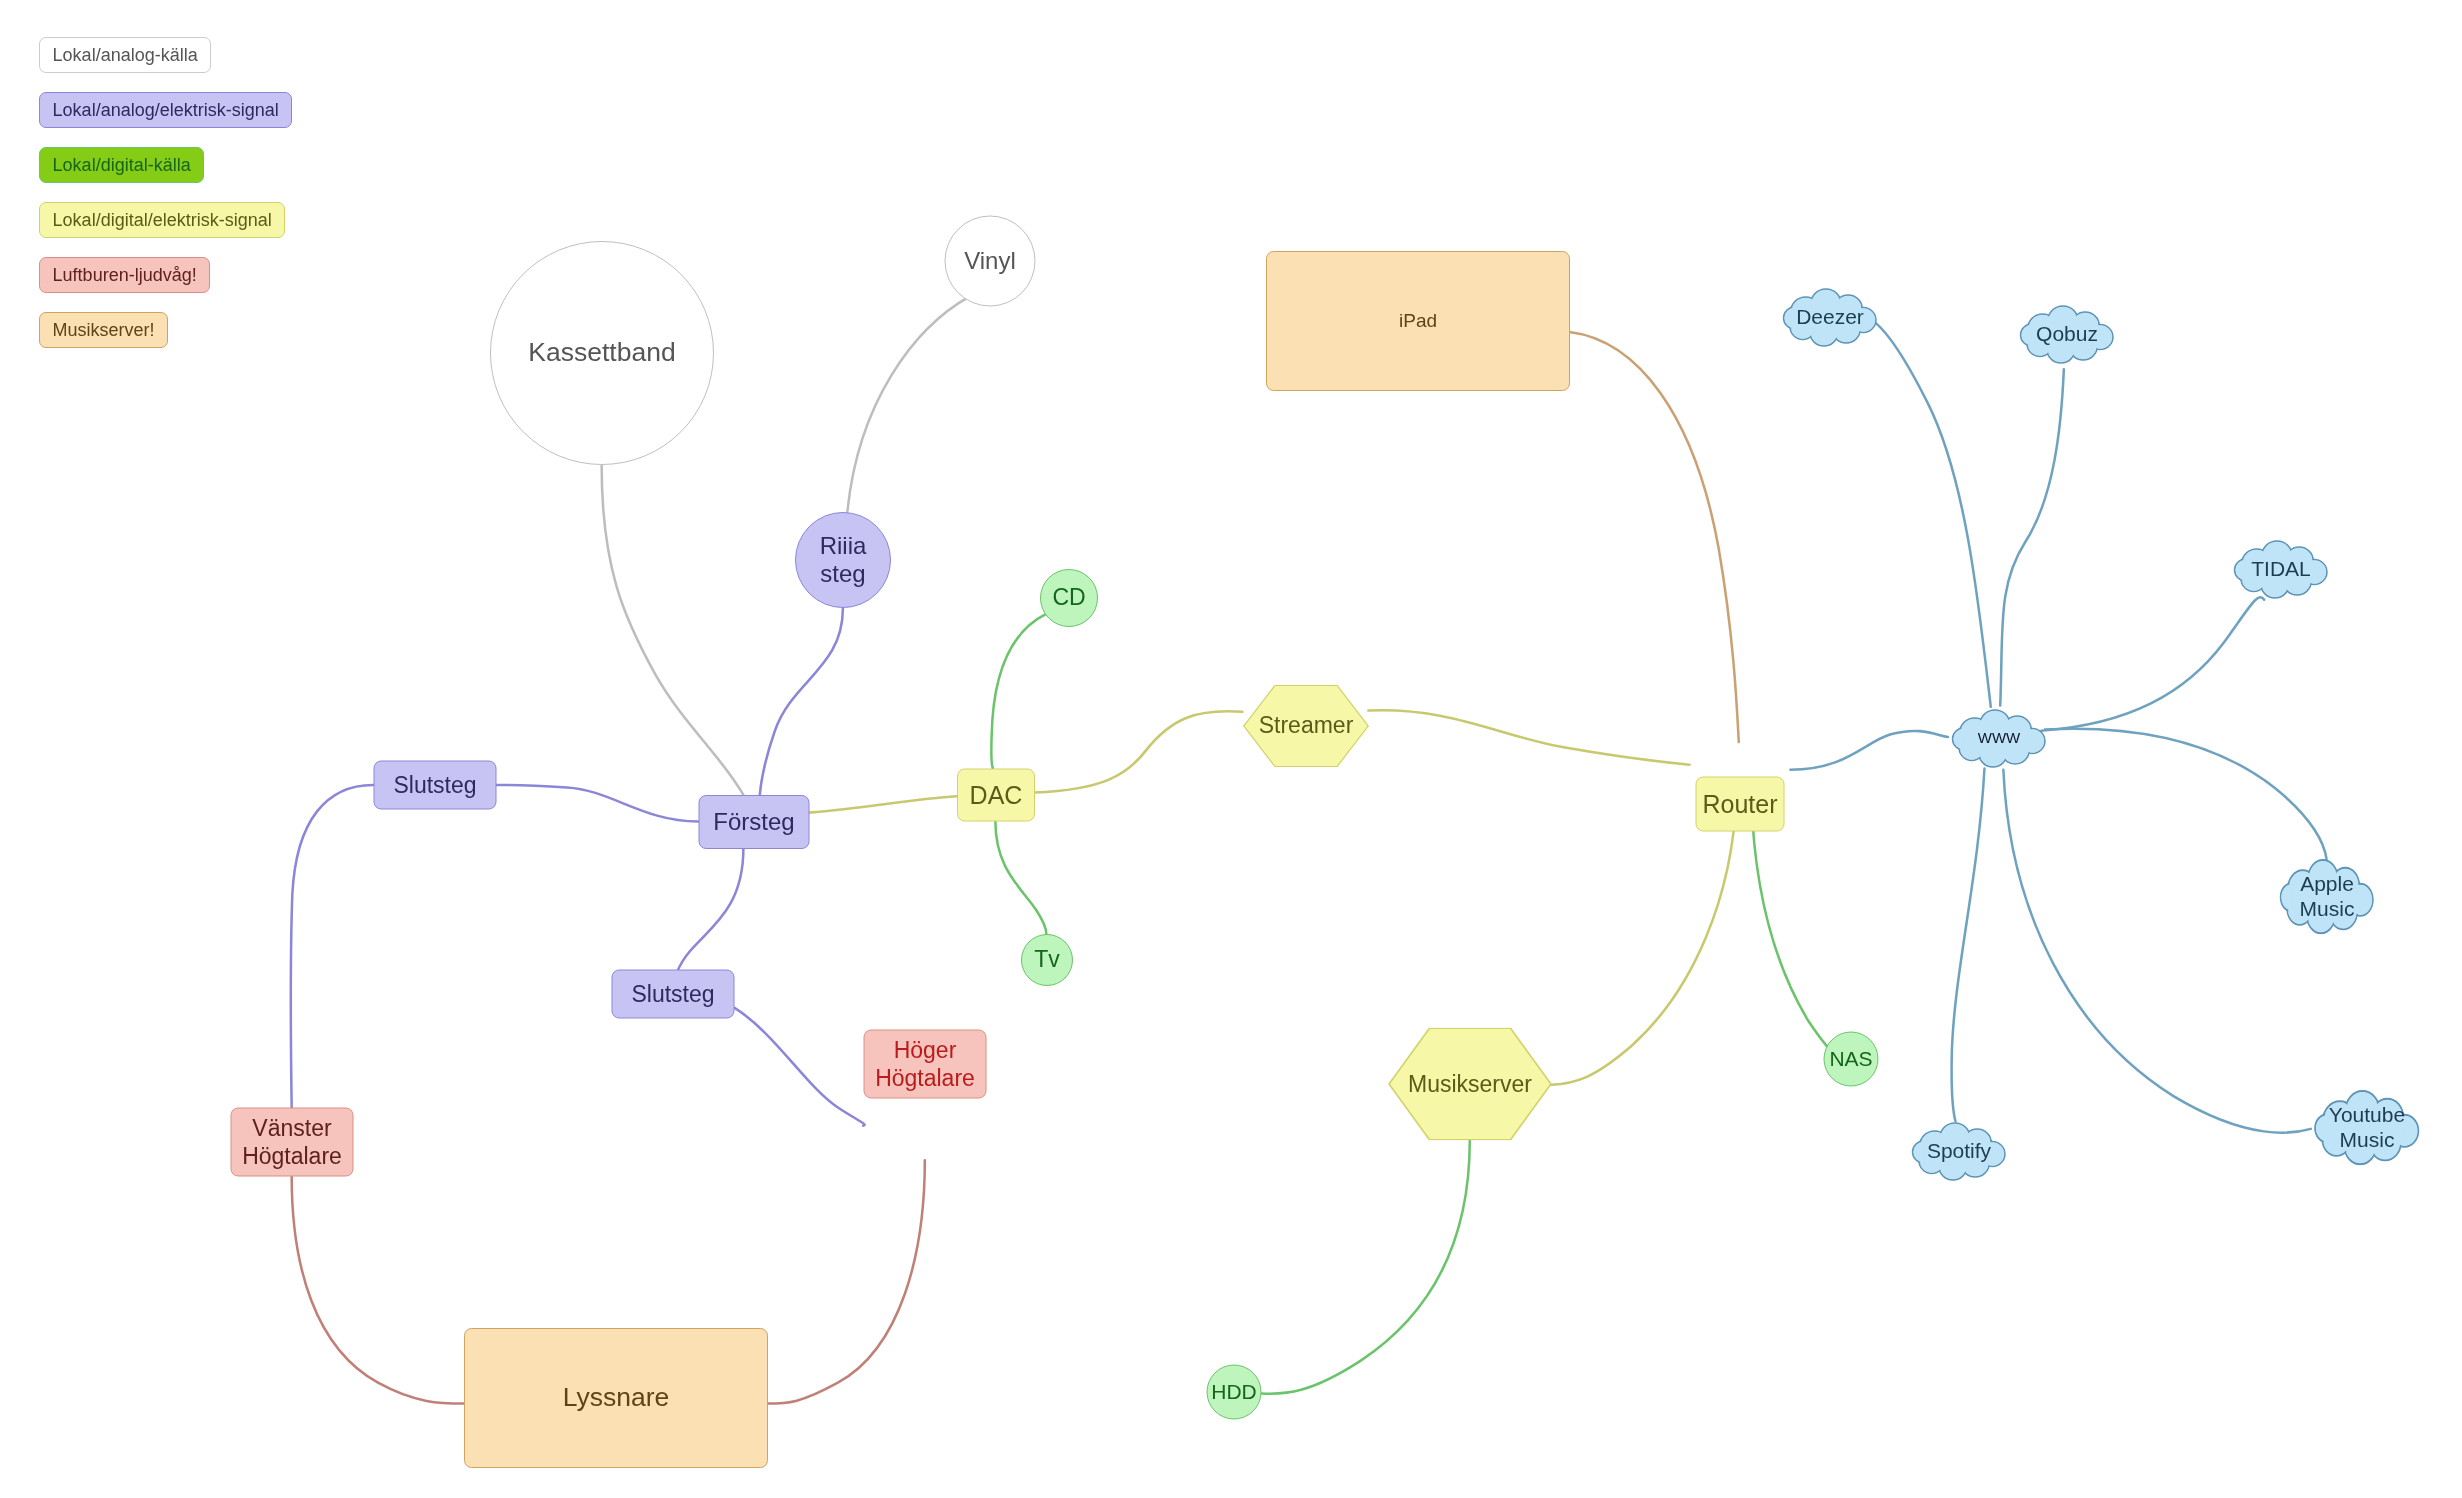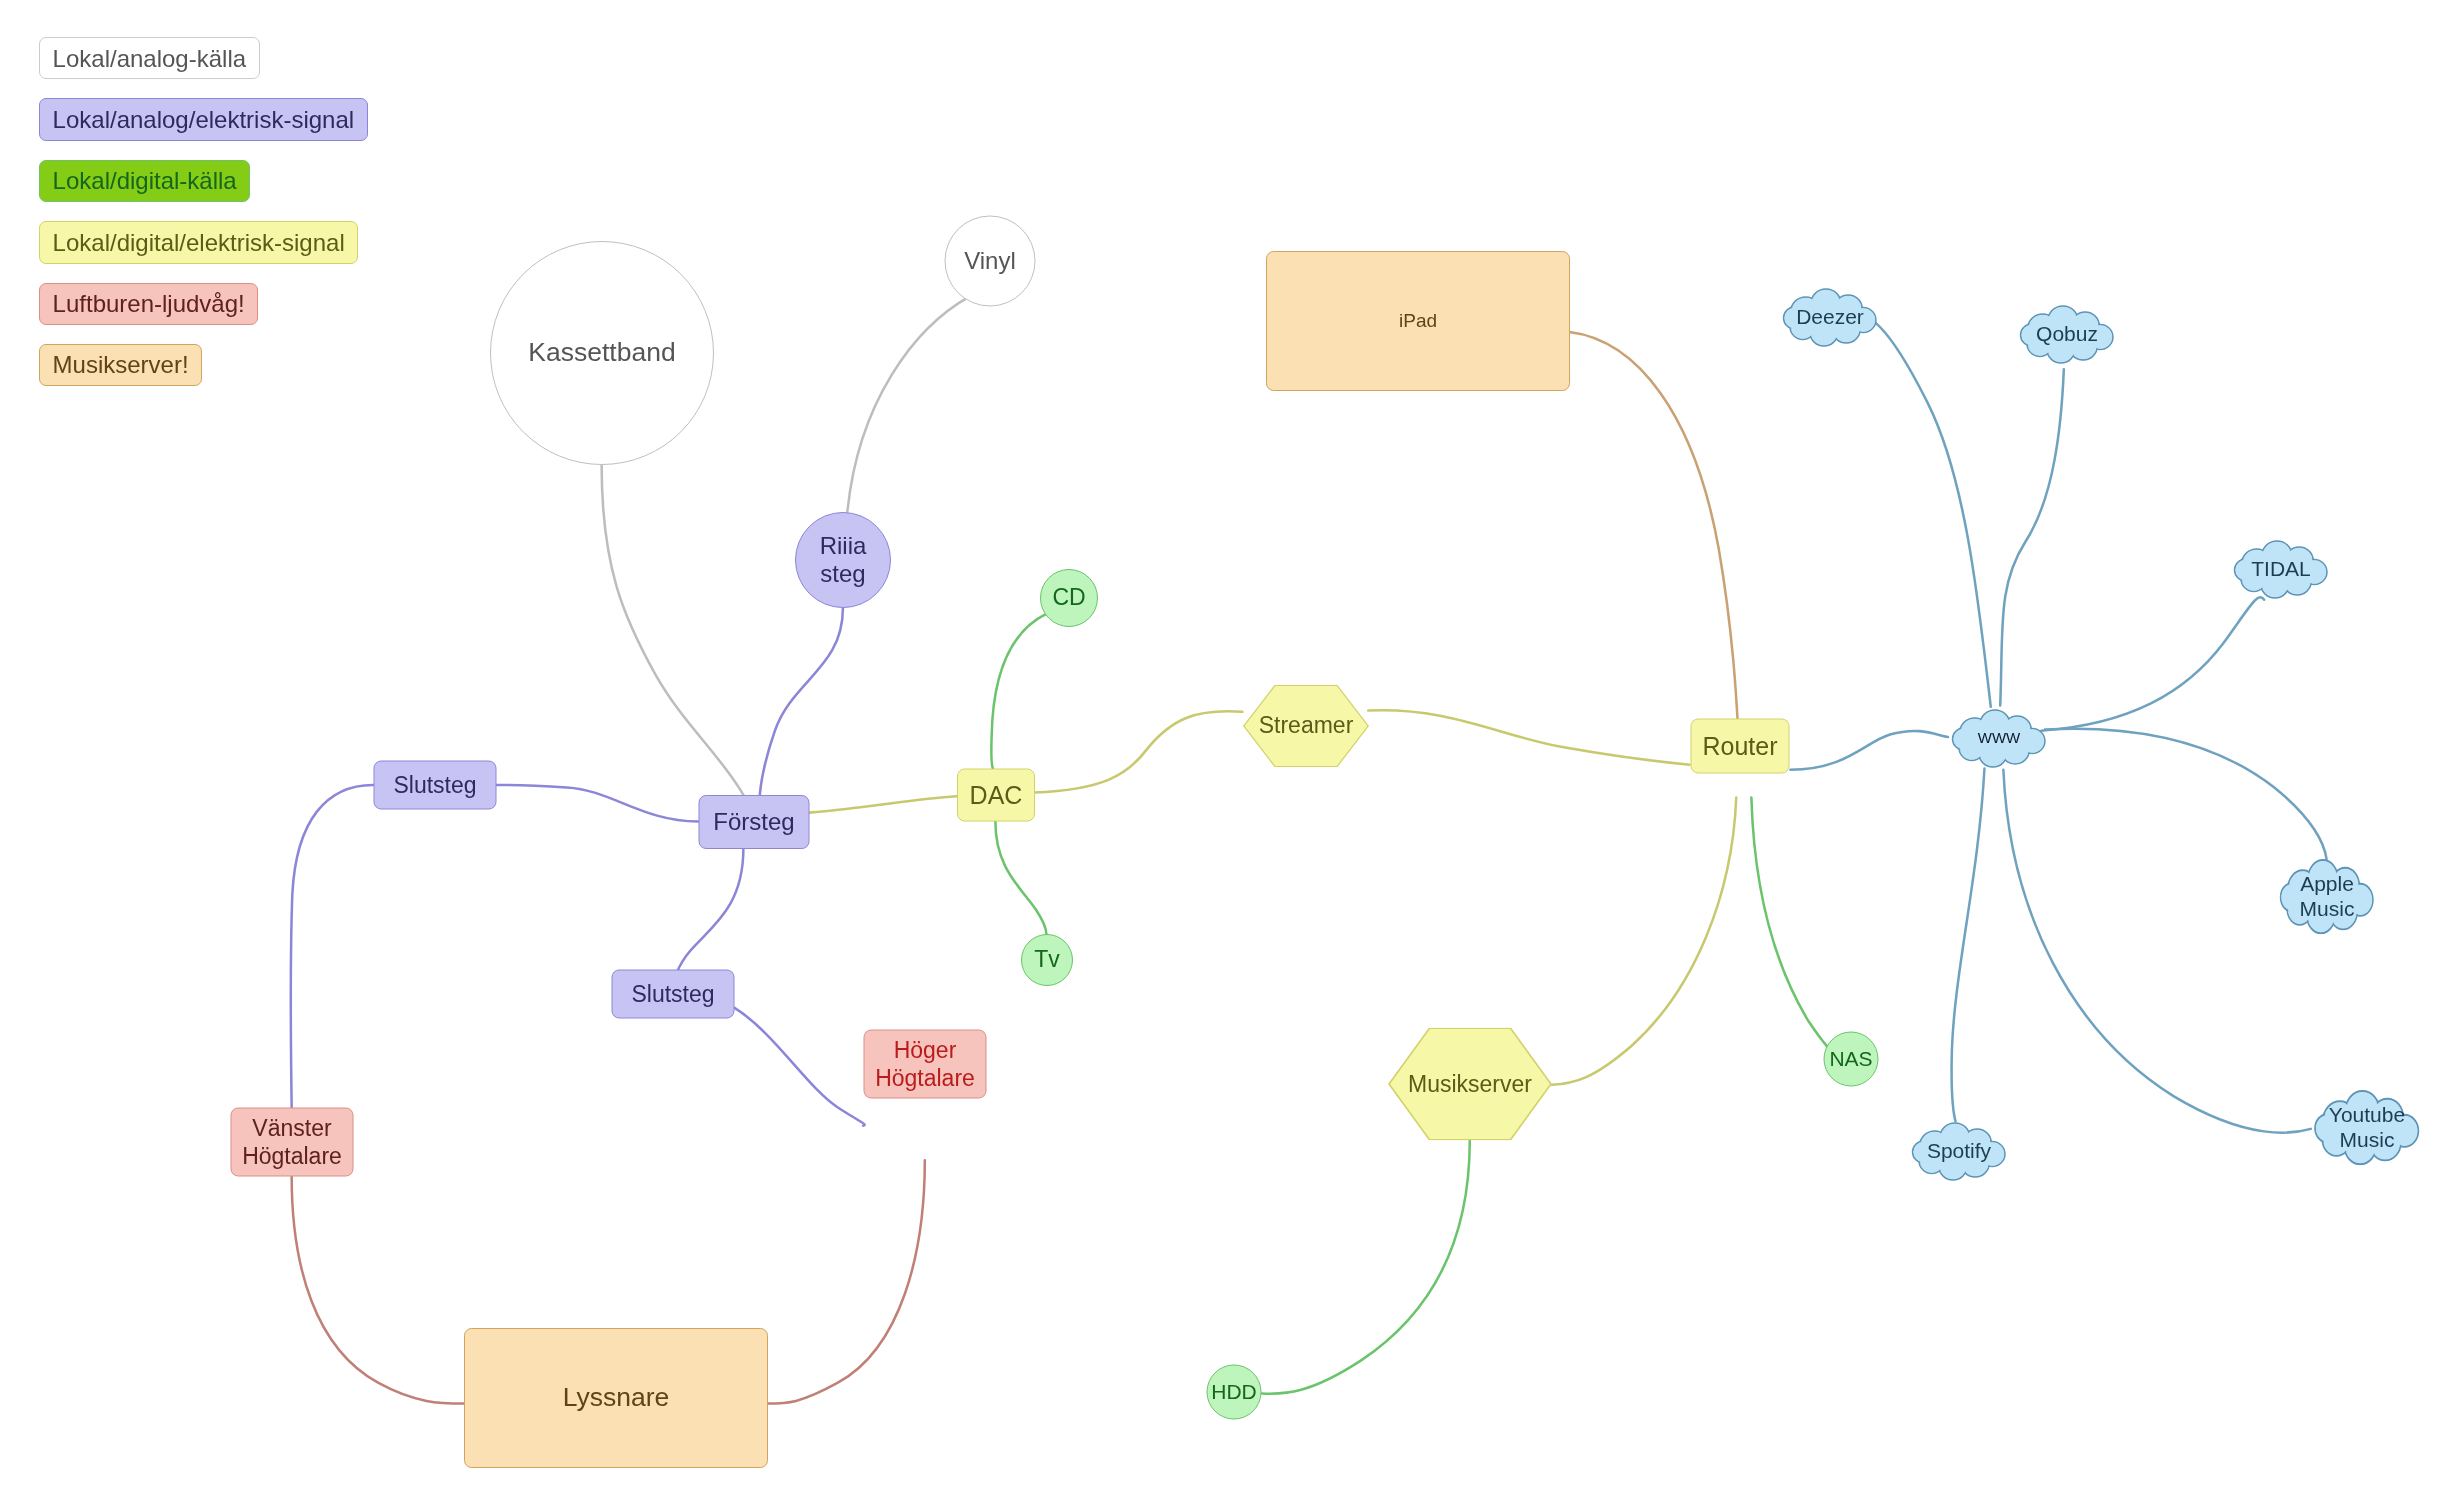--- a/index.html
+++ b/index.html
@@ -9,21 +9,21 @@
     -webkit-font-smoothing:antialiased;
   }
   #canvas{position:absolute;inset:0;width:2462px;height:1498px;}
   #edges{position:absolute;left:0;top:0;width:2462px;height:1498px;}
 
   
   .legend{position:absolute;left:39px;top:37px;display:flex;flex-direction:column;gap:19px;}
   .legend-item{
     display:inline-flex;align-items:center;justify-content:flex-start;
     border-radius:7px;border:1.3px solid;padding:7.6px 12.6px;
-    font-size:24px;line-height:1.05;white-space:nowrap;align-self:flex-start;
+    font-size:18px;line-height:1.05;white-space:nowrap;align-self:flex-start;
   }
 
   
   .node{
     position:absolute;box-sizing:border-box;
     display:flex;align-items:center;justify-content:center;text-align:center;
     border:1.3px solid;line-height:1.18;
     transform:translate(-50%,-50%);
   }
   .n-rect{border-radius:7.6px;}
@@ -133,21 +133,21 @@
         <div class="hexedge" style="background: rgb(210, 210, 106);"></div>
         <div class="hexbody" style="background: rgb(247, 247, 168); transform: scale(0.975);"></div>
         <span class="lbl" style="white-space: pre; position: relative; z-index: 3;">Musikserver</span>
       </div>
       <div class="node n-round" style="left: 1234px; top: 1392px; width: 55px; height: 55px; font-size: 21px; color: rgb(21, 102, 27); background: rgb(189, 245, 189); border-color: rgb(107, 196, 107);">
         <span class="lbl" style="white-space: pre; position: relative; z-index: 3;">HDD</span>
       </div>
       <div class="node n-round" style="left: 1851px; top: 1059px; width: 55px; height: 55px; font-size: 21px; color: rgb(21, 102, 27); background: rgb(189, 245, 189); border-color: rgb(107, 196, 107);">
         <span class="lbl" style="white-space: pre; position: relative; z-index: 3;">NAS</span>
       </div>
-      <div class="node n-rect" style="left: 1740px; top: 746px; width: 99px; height: 55px; font-size: 25px; color: rgb(92, 91, 23); background: rgb(247, 247, 168); border-color: rgb(210, 210, 106);">
+      <div class="node n-rect" style="left: 1740px; top: 804px; width: 89px; height: 55px; font-size: 25px; color: rgb(92, 91, 23); background: rgb(247, 247, 168); border-color: rgb(210, 210, 106);">
         <span class="lbl" style="white-space: pre; position: relative; z-index: 3;">Router</span>
       </div>
       <div class="node n-rect" style="left: 1418px; top: 321px; width: 304px; height: 140px; font-size: 19px; color: rgb(94, 68, 23); background: rgb(251, 224, 179); border-color: rgb(207, 164, 94);">
         <span class="lbl" style="white-space: pre; position: relative; z-index: 3;">iPad</span>
       </div>
       <div class="node n-cloud" style="left: 1999px; top: 738px; width: 101px; height: 60px; font-size: 15px; color: #0f172a;">
         <div style="position: absolute; inset: 0px;">
           <svg viewBox="0 0 200 120" preserveAspectRatio="none">
             <g fill="#bfe3f7" stroke="#5e94b5" stroke-width="3">
               <circle cx="52" cy="50" r="30"></circle>

